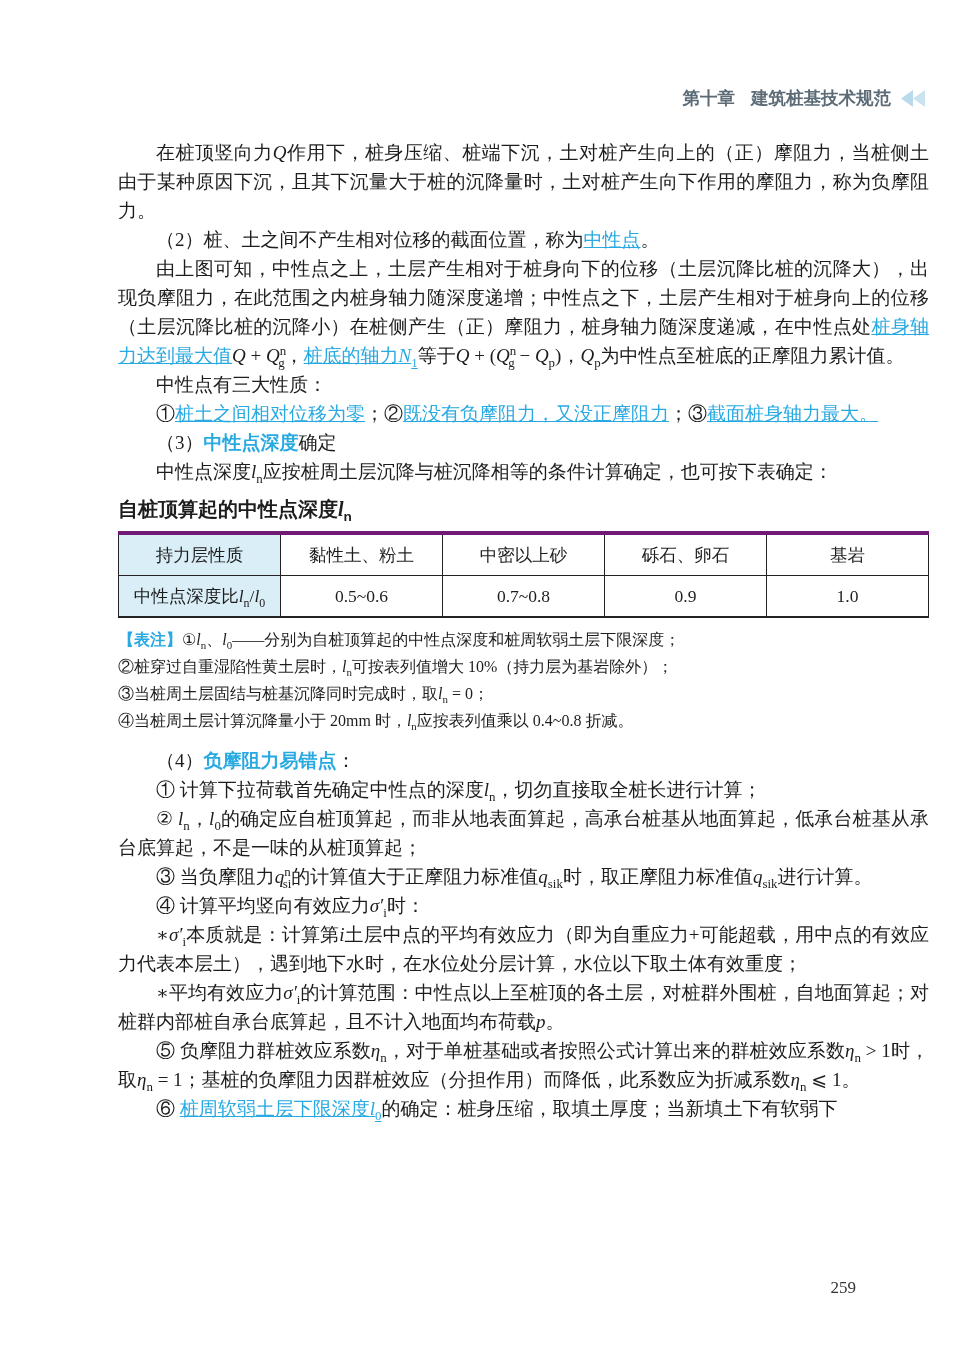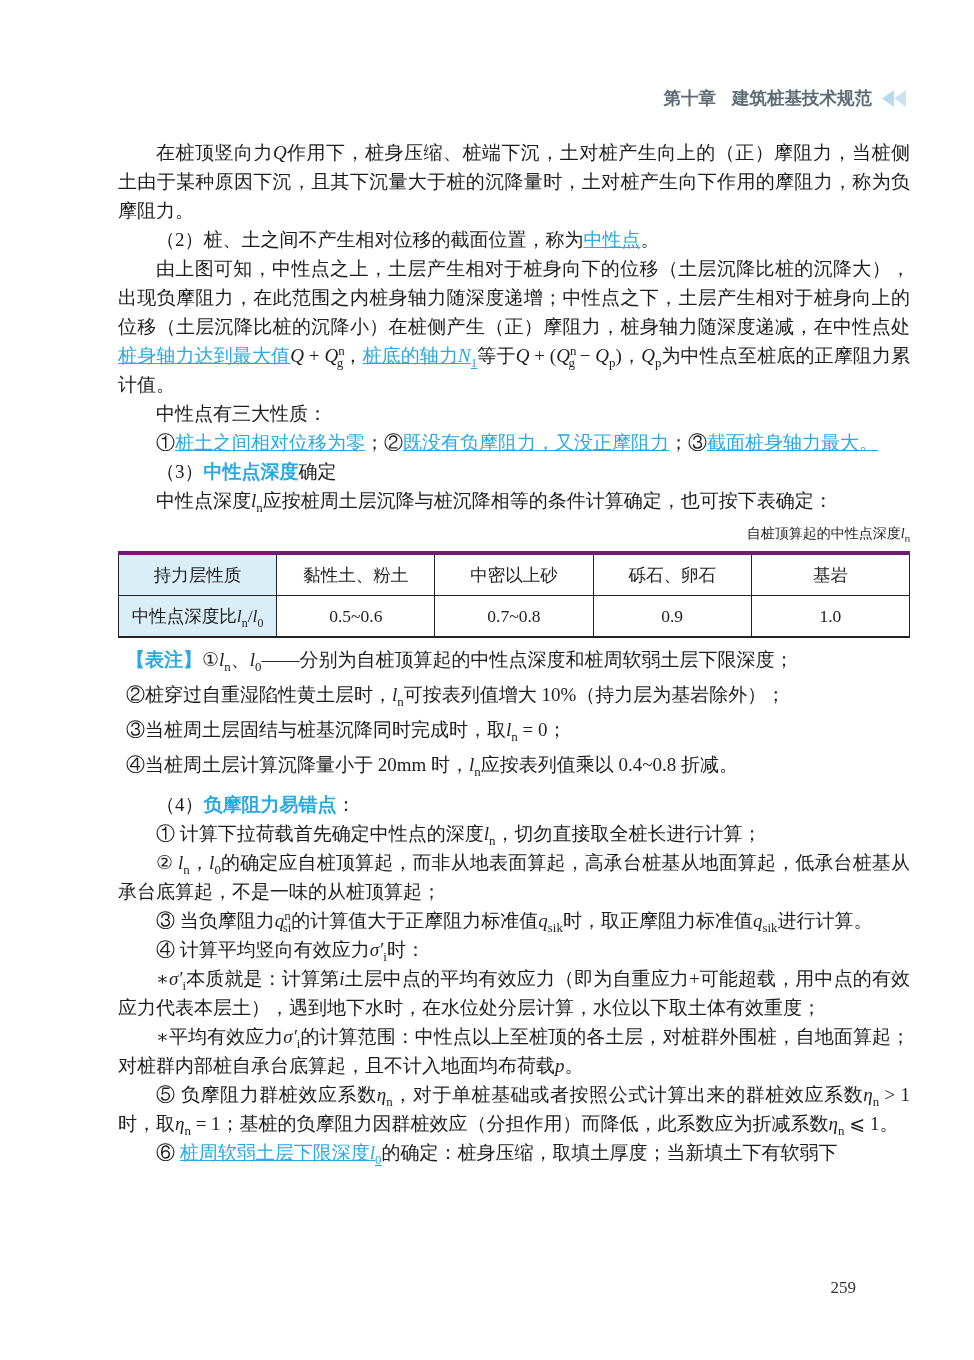--- a/index.html
+++ b/index.html
@@ -8,53 +8,53 @@
     --chevron:#b9d9ec;
     --table_label_bg:#d9eef7;
     --text:#1d1d1d;
   }
   html,body{margin:0;padding:0;}
   body{
     width:974px;height:1360px;background:#ffffff;position:relative;
     font-family:"Liberation Serif","DejaVu Serif",serif;color:var(--text);
     overflow:hidden;
   }
-  .doc{padding:86px 64px 0 118px;}
+  .doc{padding:86px 45px 0 118px;}
   
   .hdr{display:flex;justify-content:flex-end;align-items:center;gap:6px;height:24px;margin-bottom:28px;}
   .hchap,.htitle{
     font-family:"Liberation Sans","DejaVu Sans",sans-serif;font-weight:bold;
     font-size:17.5px;color:var(--header);
   }
   .hchap{margin-right:10px;}
   .chev{margin-left:4px;}
   
   p.body{margin:0;font-size:19px;line-height:29px;text-indent:2em;text-align:justify;}
   p.body.gap-top{margin-top:10px;}
   
   .v{font-style:italic;font-family:"Liberation Serif",serif;}
   .bl{color:var(--accent);text-decoration:underline;}
   .blb{color:var(--accent);font-weight:bold;font-family:"Liberation Sans","DejaVu Sans",sans-serif;}
   sub,sup{font-size:0.68em;line-height:0;}
   sub.under{margin-left:-0.62em;}
   
   .tbl-title{
-    margin:10px 0 8px;text-align:right;text-indent:0;
-    font-family:"Liberation Sans","DejaVu Sans",sans-serif;font-weight:normal;font-size:14px;
+    margin:10px 0 8px;text-align:left;text-indent:0;
+    font-family:"Liberation Sans","DejaVu Sans",sans-serif;font-weight:bold;font-size:20px;
   }
   
   table.tbl{width:100%;border-collapse:collapse;font-size:17.5px;
     border-top:4px solid #701a75;border-bottom:2px solid #222;}
   table.tbl td{
     border:1px solid #222;text-align:center;padding:8px 4px;height:22px;width:20%;
   }
   table.tbl td.lbl{background:var(--table_label_bg);}
   
   .notes{margin:8px 0 12px;}
-  p.note{margin:8px;font-size:19px;line-height:27px;text-align:justify;text-indent:0;}
+  p.note{margin:0;font-size:16px;line-height:27px;text-align:justify;text-indent:0;}
   
   .pageno{
     position:absolute;bottom:62px;right:118px;font-size:17px;color:#333;
     font-family:"Liberation Serif",serif;
   }
 </style>
 </head>
 <body>
 
 <div class="doc">

